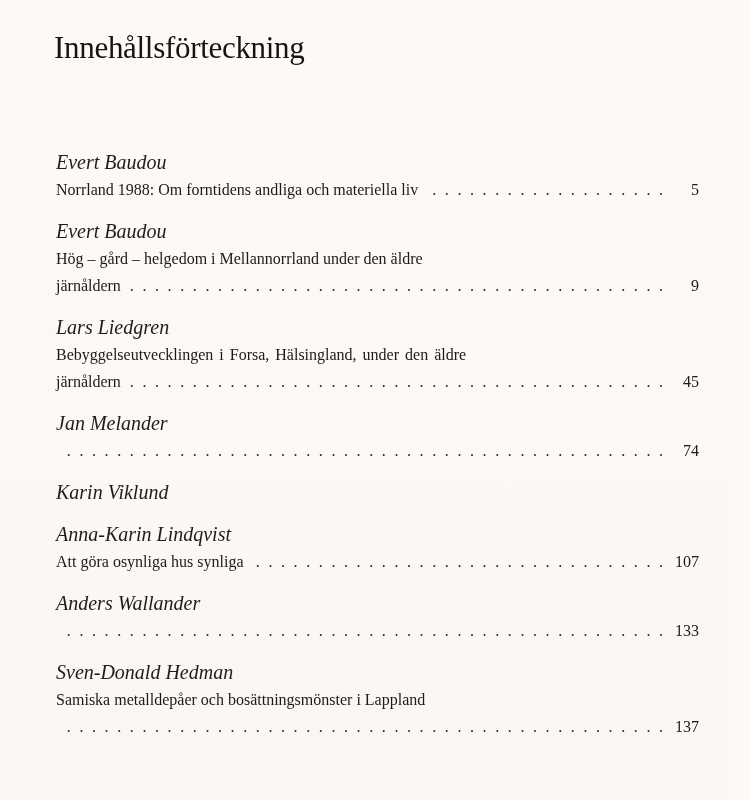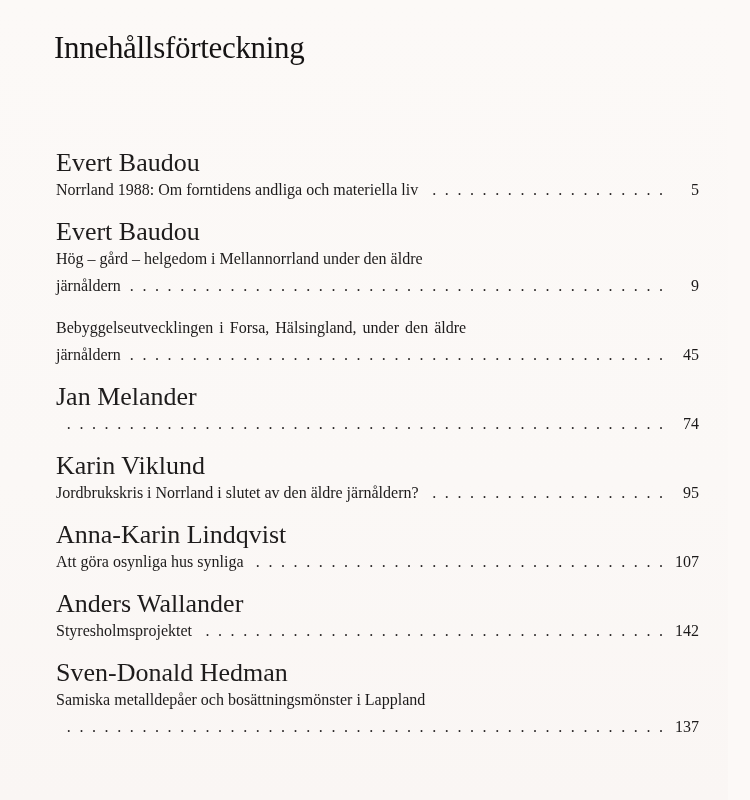--- a/index.html
+++ b/index.html
@@ -34,21 +34,22 @@
     .toc {
       position: absolute;
       left: 56px;
       top: 149px;
       width: 643px;
     }
     .entry {
       margin: 0;
     }
     .author {
-      font-size: 26px;
+      font-style: italic;
+      font-size: 20px;
       line-height: 27px;
       height: 27px;
       color: #1e1c1c;
       white-space: nowrap;
     }
     .line {
       display: flex;
       align-items: baseline;
       font-size: 16px;
       line-height: 27px;
@@ -106,20 +107,21 @@
       </div>
       <div class="line">
         <span class="text">järnåldern</span>
         <span class="leader"></span>
         <span class="pg">9</span>
       </div>
     </div>
     <div class="gap"></div>
 
     <div class="entry">
+      <div class="author">Lars Liedgren</div>
       <div class="line">
         <span class="text" style="word-spacing:2px">Bebyggelseutvecklingen i Forsa, Hälsingland, under den äldre</span>
       </div>
       <div class="line">
         <span class="text">järnåldern</span>
         <span class="leader"></span>
         <span class="pg">45</span>
       </div>
     </div>
     <div class="gap"></div>
@@ -128,44 +130,38 @@
       <div class="author">Jan Melander</div>
       <div class="line">
         <span class="leader"></span>
         <span class="pg">74</span>
       </div>
     </div>
     <div class="gap"></div>
 
     <div class="entry">
       <div class="author">Karin Viklund</div>
-      <div class="line">
-        <span class="text">Jordbrukskris i Norrland i slutet av den äldre järnåldern?</span>
-        <span class="leader"></span>
-        <span class="pg">95</span>
-      </div>
     </div>
     <div class="gap"></div>
 
     <div class="entry">
       <div class="author">Anna-Karin Lindqvist</div>
       <div class="line">
         <span class="text">Att göra osynliga hus synliga</span>
         <span class="leader"></span>
         <span class="pg">107</span>
       </div>
     </div>
     <div class="gap"></div>
 
     <div class="entry">
       <div class="author">Anders Wallander</div>
       <div class="line">
-        <span class="text">Styresholmsprojektet</span>
         <span class="leader"></span>
-        <span class="pg">142</span>
+        <span class="pg">133</span>
       </div>
     </div>
     <div class="gap"></div>
 
     <div class="entry">
       <div class="author">Sven-Donald Hedman</div>
       <div class="line">
         <span class="text">Samiska metalldepåer och bosättningsmönster i Lappland</span>
       </div>
       <div class="line">

